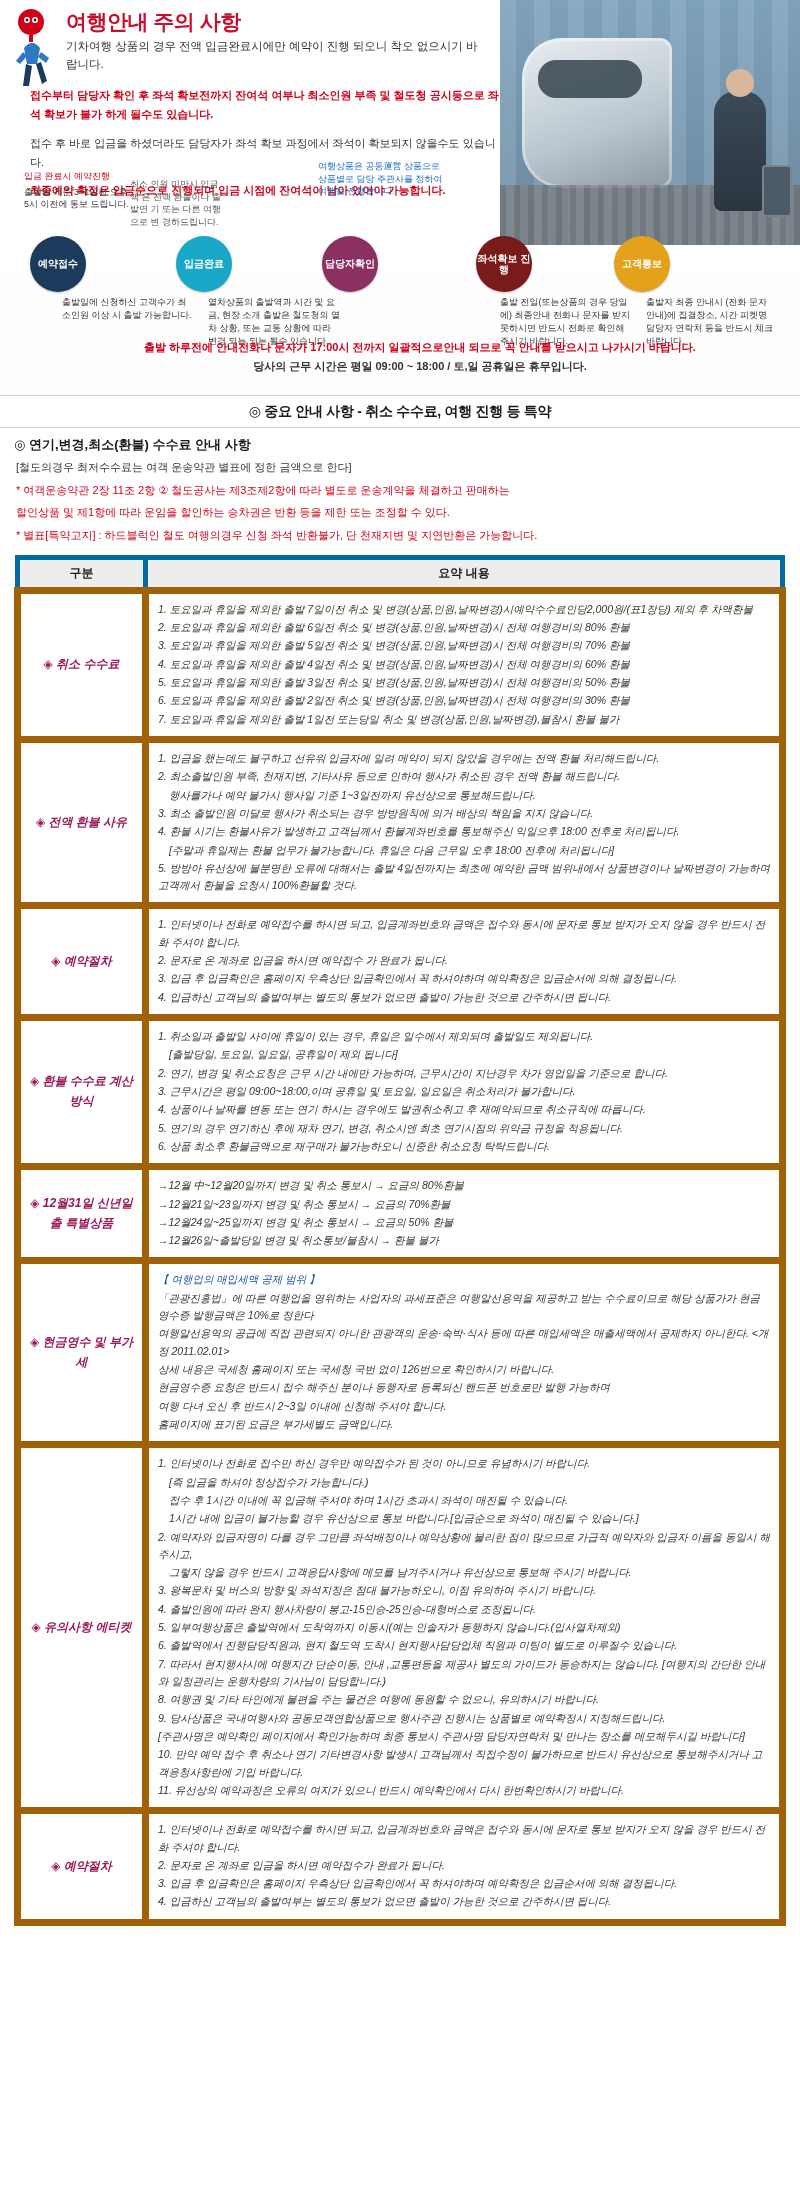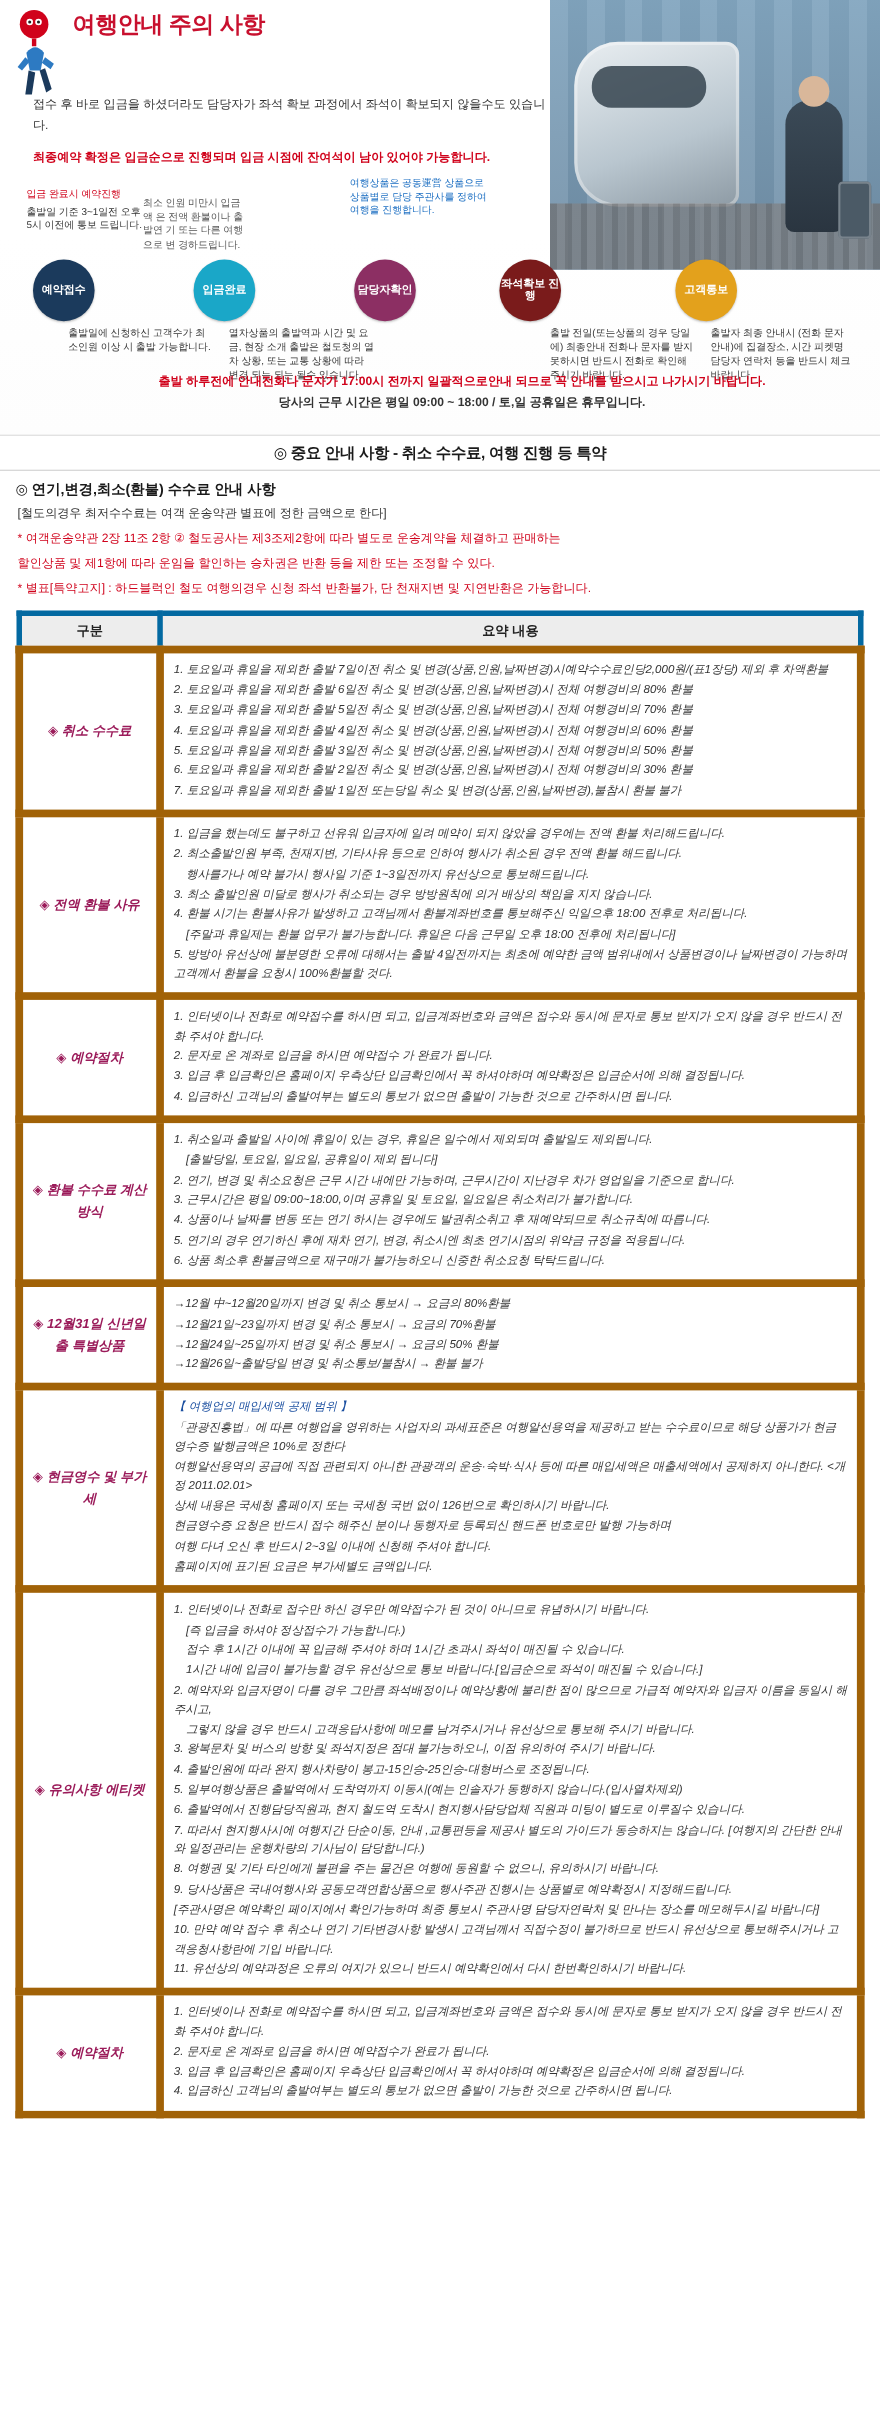--- a/index.html
+++ b/index.html
@@ -99,21 +99,21 @@
   .circ {
     position:absolute; width:56px; height:56px; border-radius:50%;
     display:flex; align-items:center; justify-content:center;
     color:#fff; font-size:10px; font-weight:bold; text-align:center;
     box-shadow: 0 1px 2px rgba(0,0,0,.25);
   }
   .circ span { line-height:1.15; }
   .s1 { left:30px;  background:#1b3a5c; }
   .s2 { left:176px; background:#1aa7c8; }
   .s3 { left:322px; background:#8c2f63; }
-  .s4 { left:454px; background:#7a1b1b; }
+  .s4 { left:476px; background:#7a1b1b; }
   .s5 { left:614px; background:#e3a11c; }
 
   .steplabels { position:absolute; left:0; top:296px; width:800px; }
   .slabel {
     position:absolute; width:132px; font-size:9px; line-height:1.45; color:#333; text-align:left;margin-left:48px;
   }
   .l1 { left:14px; }
   .l2 { left:160px; }
   .l3 { left:306px; }
   .l4 { left:452px; }
@@ -187,22 +187,26 @@
         <path d="M17 27 L17 34" stroke="#d0021b" stroke-width="4"></path>
         <path d="M10 40 q8 -10 16 0 l-3 16 h-10 z" fill="#2d7ac2"></path>
         <path d="M12 56 l-3 22 h6 l3 -20 z" fill="#1b3a5c"></path>
         <path d="M22 56 l6 20 5 -3 -6 -19 z" fill="#1b3a5c"></path>
         <path d="M9 44 l-7 9 4 3 7 -8 z" fill="#2d7ac2"></path>
         <path d="M27 44 l8 6 -3 5 -8 -6 z" fill="#2d7ac2"></path>
       </svg>
     </div>
 
     <div class="banner-title">여행안내 주의 사항</div>
+    <div class="banner-sub">기차여행 상품의 경우 전액 입금완료시에만 예약이 진행 되오니 착오 없으시기 바랍니다.</div>
 
     <div class="banner-body">
+      <p>
+        <span class="redb">접수부터 담당자 확인 후 좌석 확보전까지 잔여석 여부나 최소인원 부족 및 철도청 공시등으로 좌석 확보가 불가 하게 될수도 있습니다.</span>
+      </p>
       <p>
         <span>접수 후 바로 입금을 하셨더라도 담당자가 좌석 확보 과정에서 좌석이 확보되지 않을수도 있습니다.</span>
       </p>
       <p>
         <span class="redb">최종예약 확정은 입금순으로 진행되며 입금 시점에 잔여석이 남아 있어야 가능합니다.</span>
       </p>
     </div>
 
     <div class="callouts">
       <div class="callout c1">

